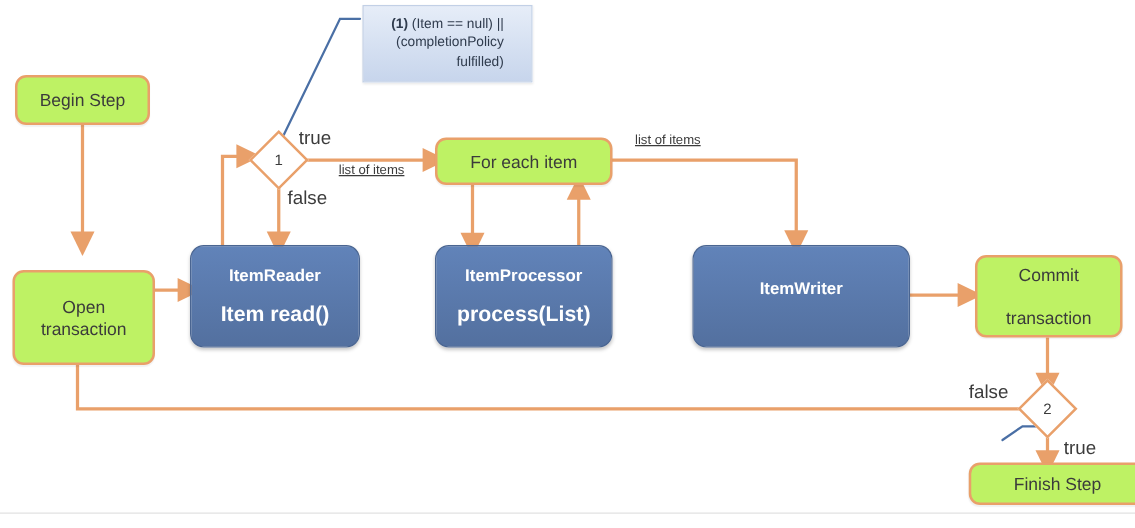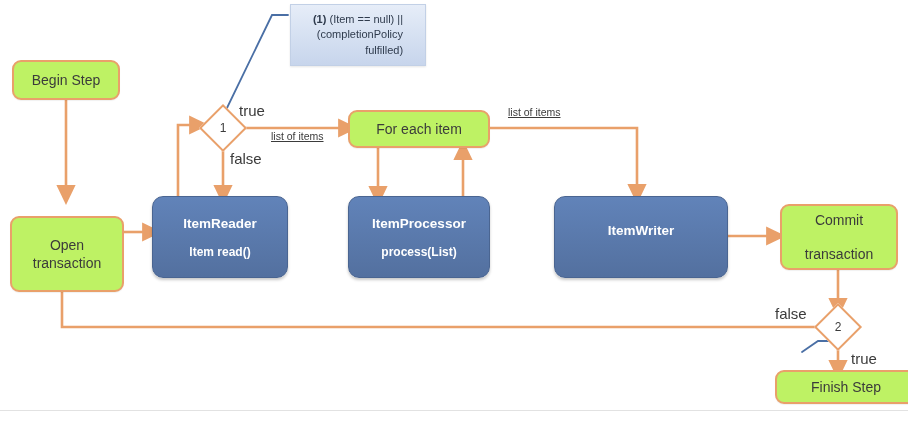--- a/index.html
+++ b/index.html
@@ -48,21 +48,21 @@
   .node-process {
     background: linear-gradient(180deg, #6183B9 0%, #53709F 100%);
     border: 1px solid #4A6591;
     border-radius: 11px;
     color: #ffffff;
     font-weight: bold;
     font-size: 13.5px;
     box-shadow: 0 2px 3px rgba(0,0,0,0.22);
   }
   .node-process .ln1 { margin-bottom: 14px; }
-  .node-process .ln2 { font-size: 12px; }
+  .node-process .ln2 { font-size: 17px; }
 
   
   .diamond {
     position: absolute;
     z-index: 5;
   }
   .diamond .dshape {
     position: absolute;
     left: 0; top: 0;
     width: 100%; height: 100%;

